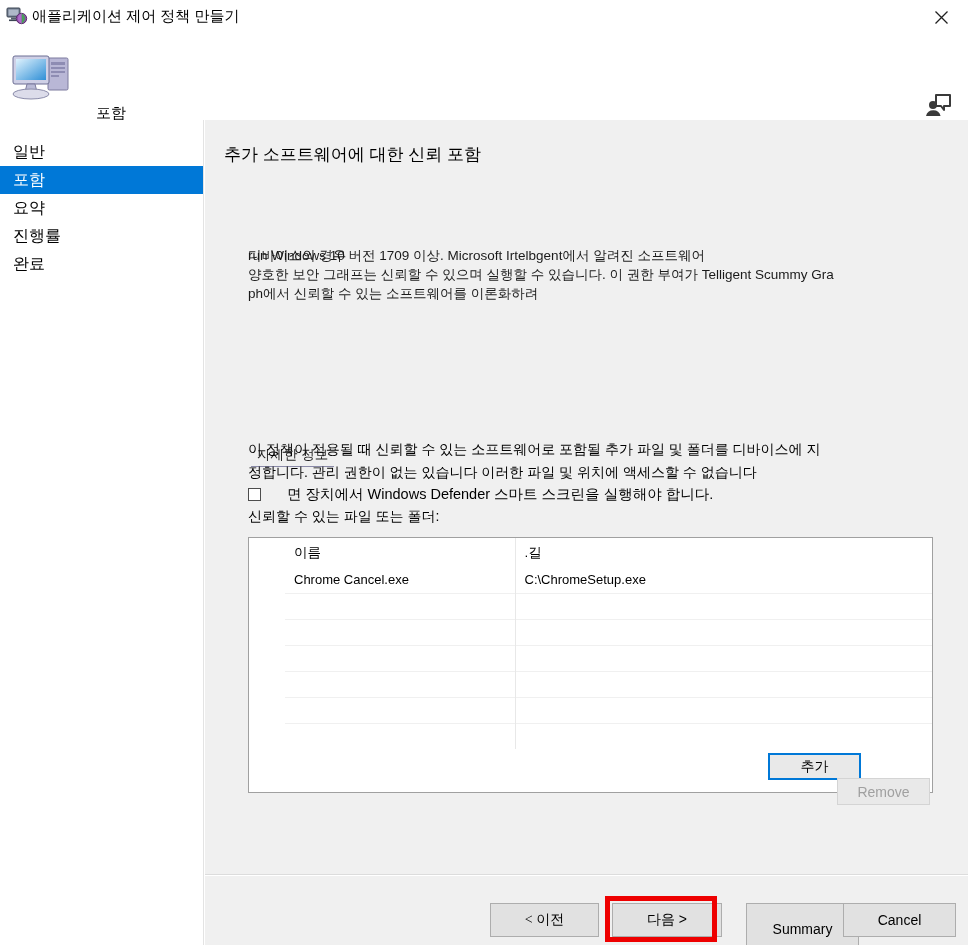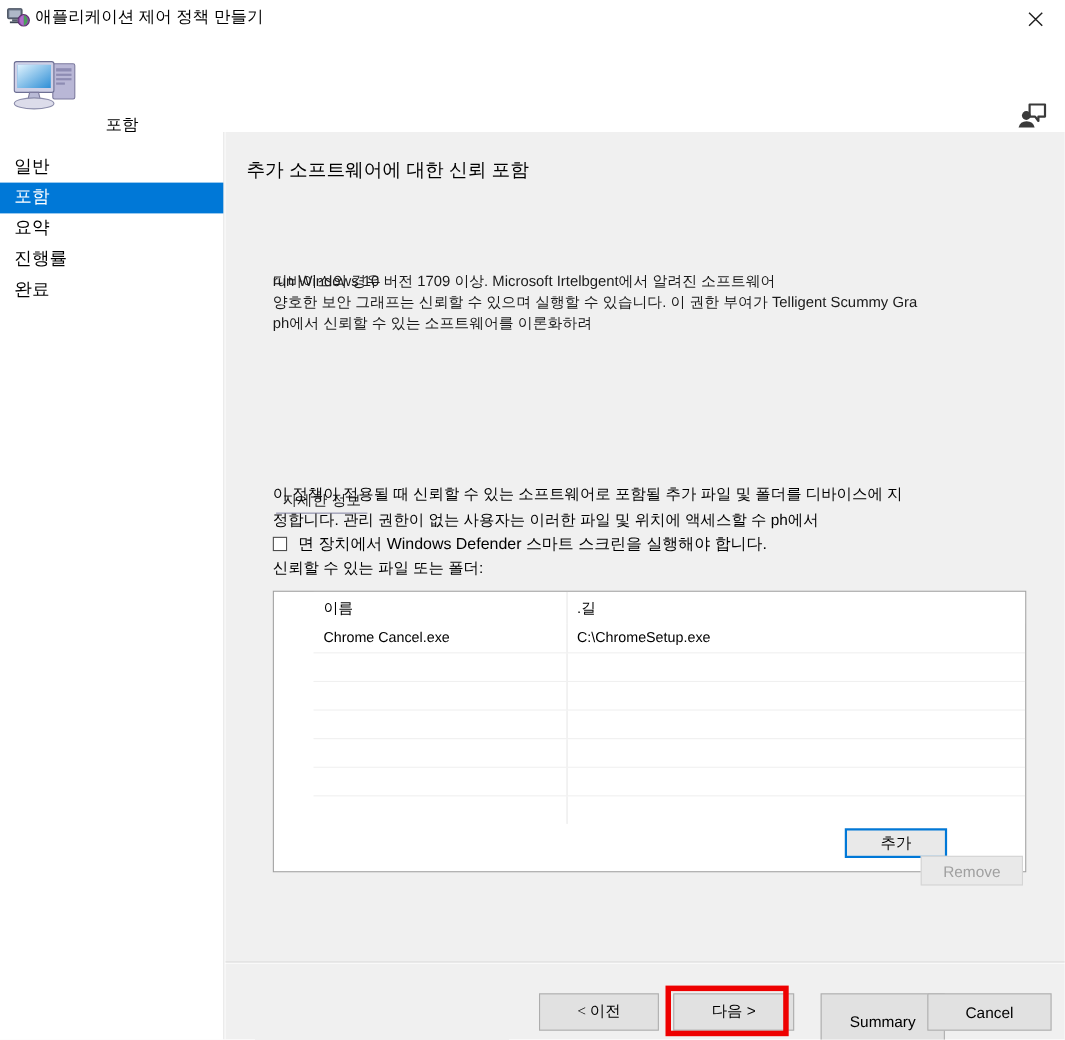--- a/index.html
+++ b/index.html
@@ -148,20 +148,21 @@
     cursor: pointer;
     white-space: nowrap;
   }
 
   .checkbox-row {
     position: absolute;
     left: 43px; top: 365px;
     display: flex;
     align-items: center;
     cursor: pointer;
+    gap: 16px;
   }
   .checkbox-box {
     width: 13px; height: 13px;
     border: 1px solid #4d4d4d;
     background: #ffffff;
     box-sizing: border-box;
     flex: none;
   }
   .checkbox-label {
     margin-left: 10px;
@@ -369,21 +370,21 @@
 
   <div class="learn-more">자세한 정보</div>
 
   <div class="checkbox-row">
     <span class="checkbox-box"></span>
     <span class="checkbox-label">면 장치에서 Windows Defender 스마트 스크린을 실행해야 합니다.</span>
   </div>
 
   <div class="para-second">
     <span>이 정책이 적용될 때 신뢰할 수 있는 소프트웨어로 포함될 추가 파일 및 폴더를 디바이스에 지</span><br>
-    <span>정합니다. 관리 권한이 없는 사용자는 이러한 파일 및 위치에 액세스할 수 ph에서</span>
+    <span>정합니다. 관리 권한이 없는 있습니다 이러한 파일 및 위치에 액세스할 수 없습니다</span>
   </div>
 
   <div class="list-label">신뢰할 수 있는 파일 또는 폴더:</div>
 
   <div class="table-wrap">
     <table class="tbl">
       <thead>
         <tr>
           <th class="col-name">이름</th>
           <th>.길</th>

